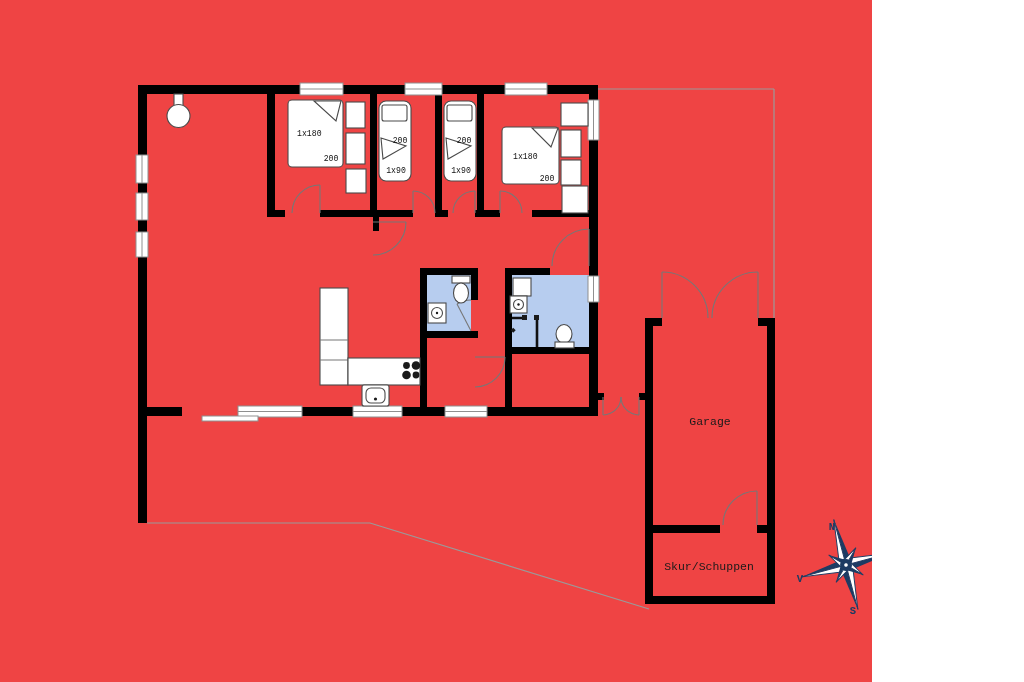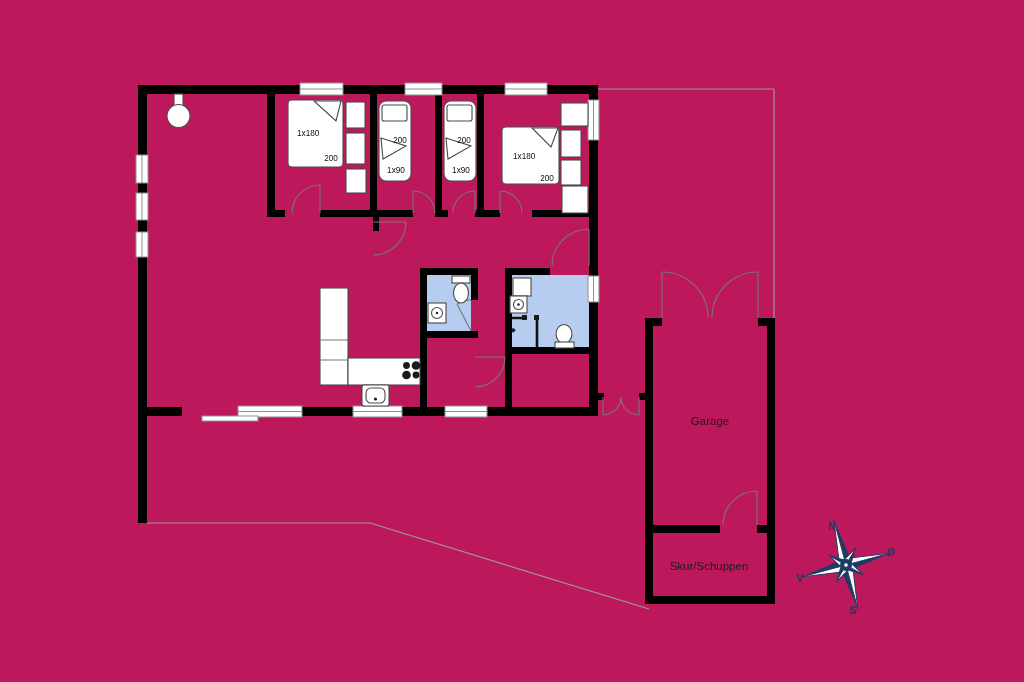--- a/index.html
+++ b/index.html
@@ -1,17 +1,17 @@
 <!DOCTYPE html>
 <html><head>
 <meta charset="utf-8">
 <style>
   html,body{margin:0;padding:0;background:#ffffff;}
-  .plan-wrap{position:relative;width:1024px;height:682px;background:#be185d;overflow:hidden;
-             font-family:Liberation Sans, sans-serif;}
+  .plan-wrap{position:relative;width:872px;height:682px;background:#ef4444;overflow:hidden;
+             font-family:Liberation Mono, monospace;}
   svg{display:block;}
   .wall{fill:#000000;stroke:none;}
   .win{fill:#ffffff;stroke:#8f8f8f;stroke-width:1;}
   .winline{stroke:#8f8f8f;stroke-width:1;fill:none;}
   .thin{stroke:#9a9a9a;stroke-width:1.2;fill:none;}
   .door{stroke:#777777;stroke-width:1.1;fill:none;}
   .fix{stroke:#4a4a4a;stroke-width:1.1;fill:#ffffff;}
   .fixdark{fill:#1a1a1a;stroke:none;}
   .part{stroke:#111111;stroke-width:2.6;fill:none;}
   .bedlabel{font-size:8.2px;fill:#111111;}

